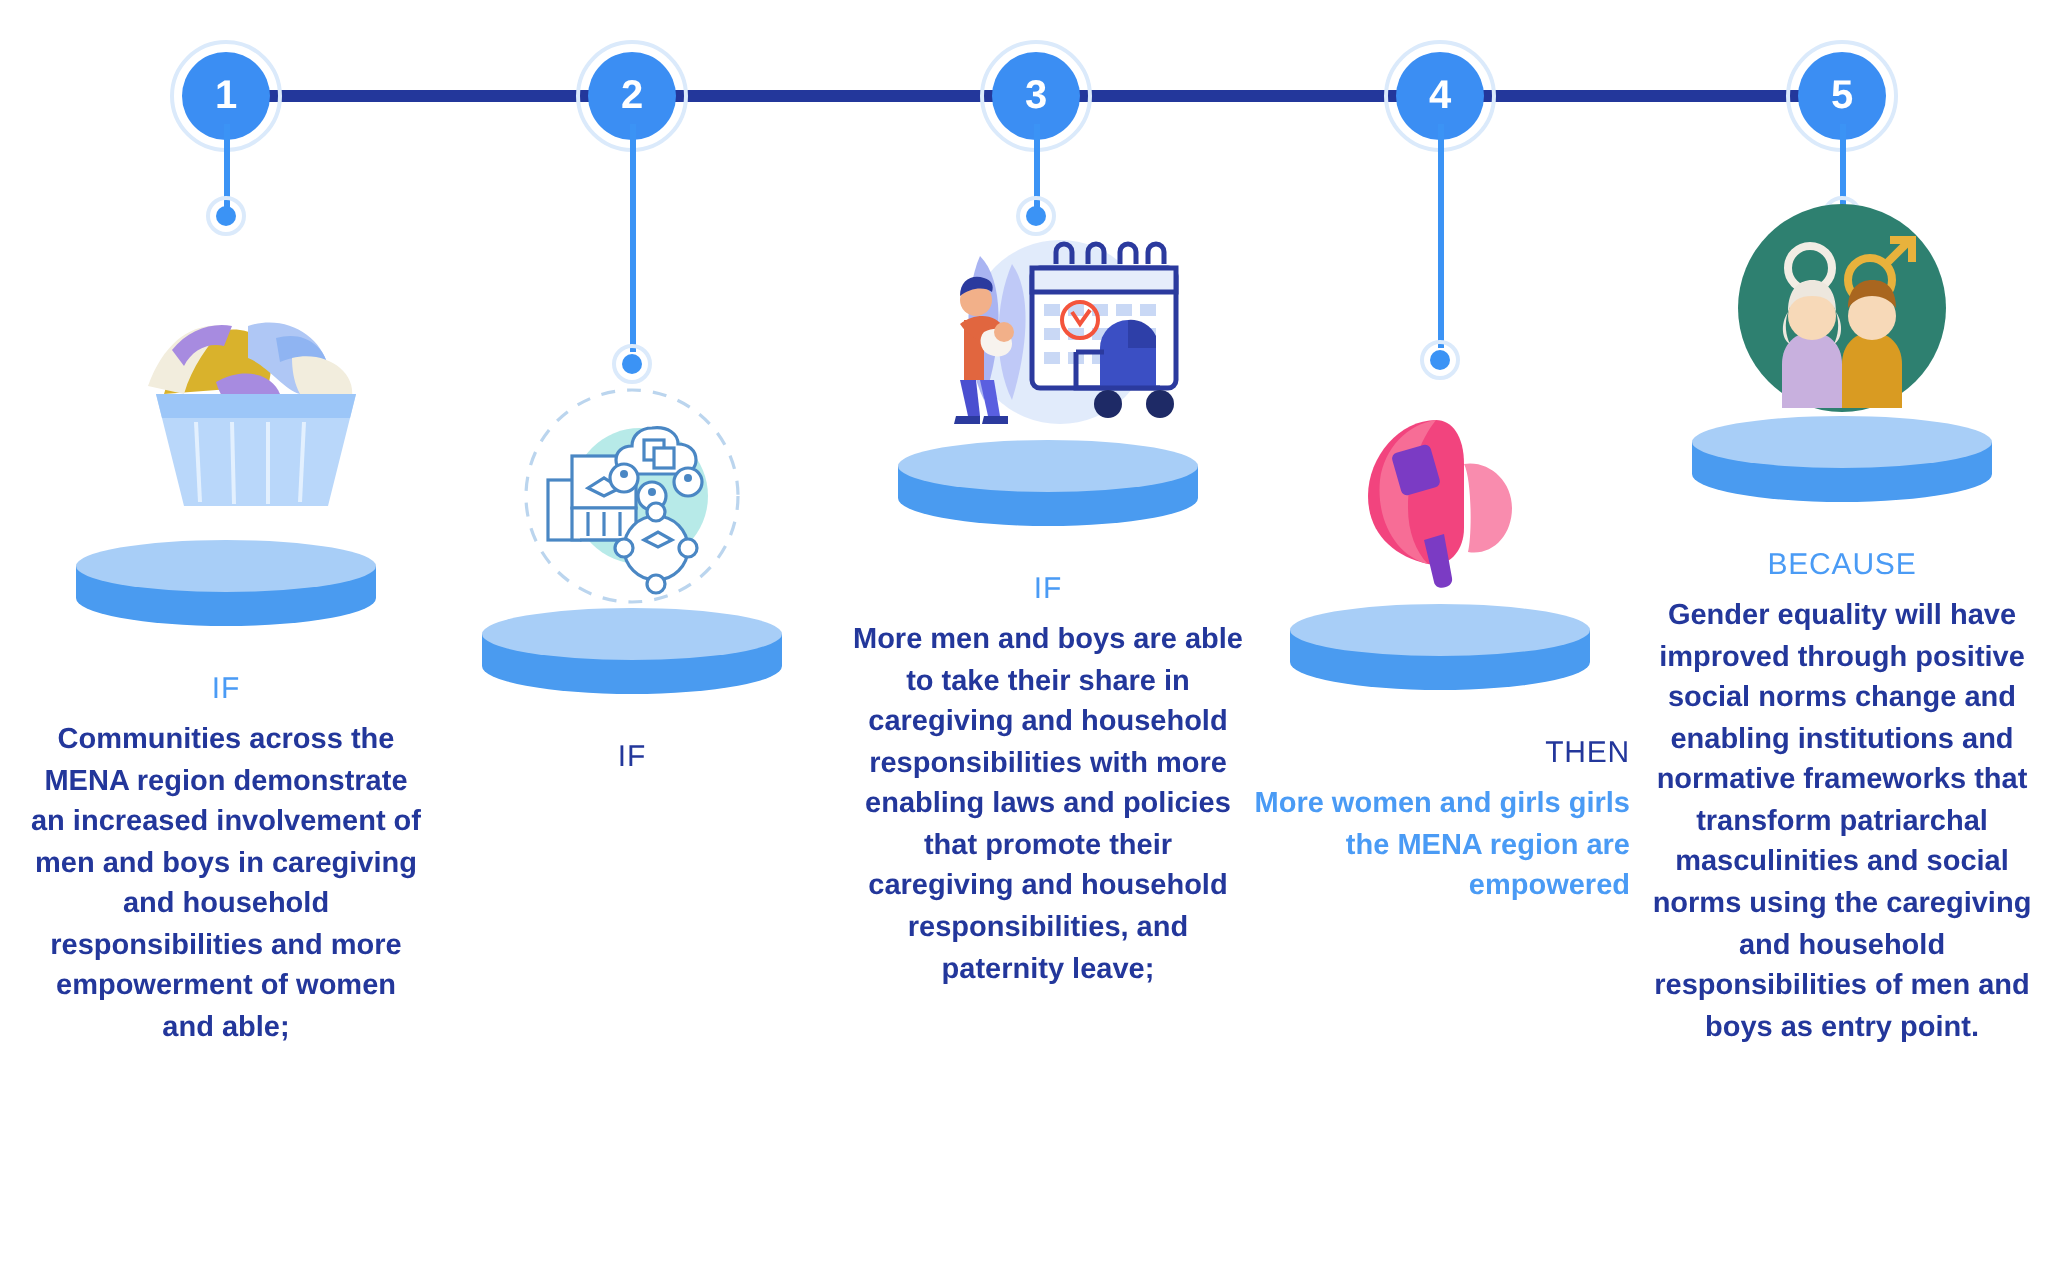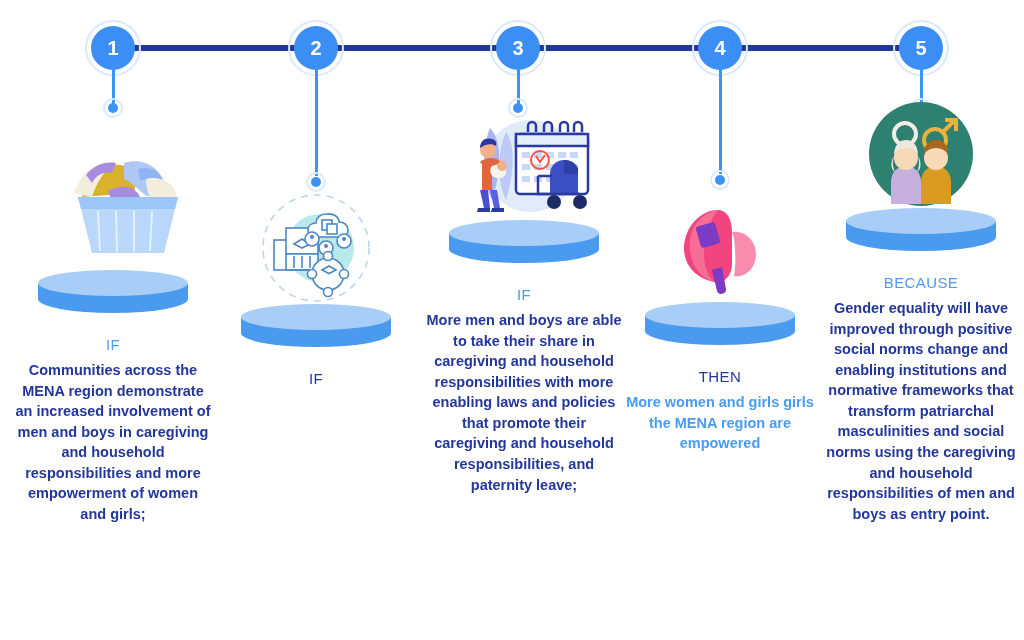--- a/index.html
+++ b/index.html
@@ -215,21 +215,21 @@
         <line x1="96" y1="76" x2="96" y2="117"></line>
         <line x1="114" y1="76" x2="112" y2="116"></line>
       </g>
     </svg>
   </div>
   <div class="pedestal">
     <div class="ped-body"></div>
     <div class="ped-top"></div>
   </div>
   <div class="kicker t-light">IF</div>
-  <div class="body-text t-dark">Communities across the MENA region demonstrate an increased involvement of men and boys in caregiving and household responsibilities and more empowerment of women and girls;</div>
+  <div class="body-text t-dark">Communities across the MENA region demonstrate an increased involvement of men and boys in caregiving and household responsibilities and more empowerment of women and able;</div>
 </div>
 
 <div class="col" style="left:217px; top:192px; width:198px;">
   <div class="art" style="height:112px;">
     <svg width="120" height="112" viewBox="0 0 120 112">
       <circle cx="60" cy="56" r="53" fill="none" stroke="#BBD5EE" stroke-width="1.6" stroke-dasharray="7 6"></circle>
       <circle cx="64" cy="56" r="34" fill="#9FE3E0" opacity="0.75"></circle>
       <g fill="#ffffff" stroke="#4A87C4" stroke-width="1.6">
         <rect x="18" y="48" width="16" height="30"></rect>
         <rect x="30" y="36" width="32" height="26"></rect>
@@ -324,21 +324,21 @@
     </svg>
   </div>
   <div class="pedestal">
     <div class="ped-body"></div>
     <div class="ped-top"></div>
   </div>
   <div class="kicker t-light">IF</div>
   <div class="body-text t-dark">More men and boys are able to take their share in caregiving and household responsibilities with more enabling laws and policies that promote their caregiving and household responsibilities, and paternity leave;</div>
 </div>
 
-<div class="col" style="left:625px; top:196px; width:190px;">
+<div class="col" style="left:625px; top:196px; width:190px;text-align:right;">
   <div class="art" style="height:106px;">
     <svg width="120" height="106" viewBox="0 0 120 106">
       <path d="M24 52 C24 32 40 14 58 14 C66 14 72 22 72 36 L72 68 C72 80 64 88 54 86 C36 82 24 70 24 52 Z" fill="#F2447E"></path>
       <path d="M30 44 C32 28 44 16 58 14 C50 24 44 40 44 58 C44 70 48 80 54 86 C38 82 28 64 30 44 Z" fill="#F76D96"></path>
       <path d="M72 36 C84 34 96 44 96 58 C96 72 86 82 74 80 C76 72 76 44 72 36 Z" fill="#F98CAE"></path>
       <rect x="38" y="28" width="20" height="22" rx="3" transform="rotate(-16 48 39)" fill="#7B3BC4"></rect>
       <path d="M52 74 l10 -3 l4 22 c1 5 -8 7 -9 2 z" fill="#7B3BC4"></path>
     </svg>
   </div>
   <div class="pedestal">

